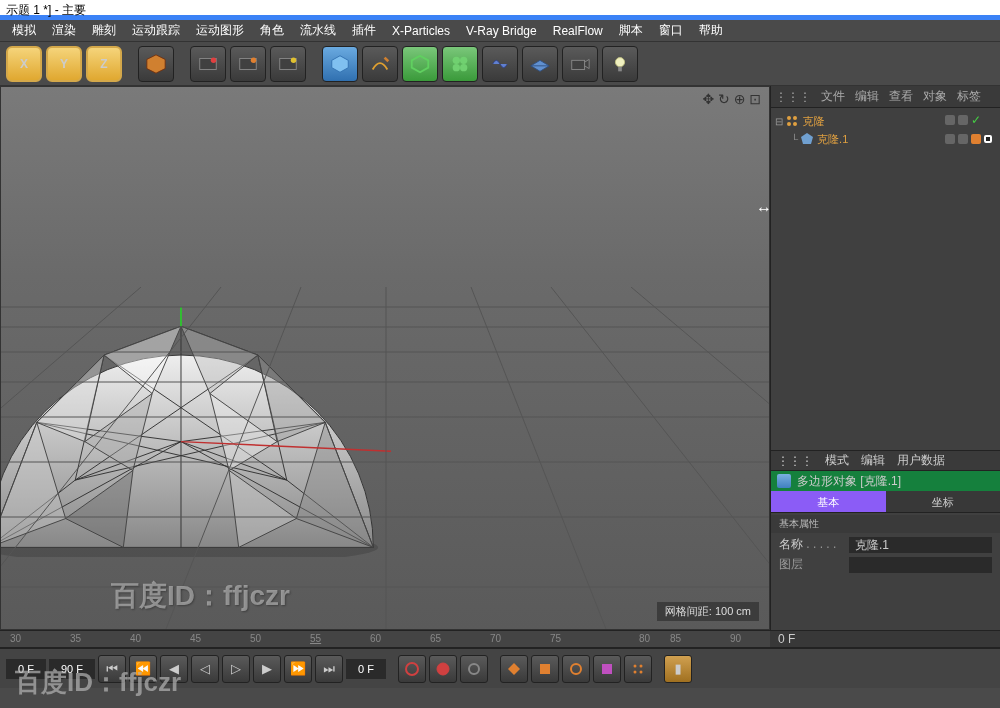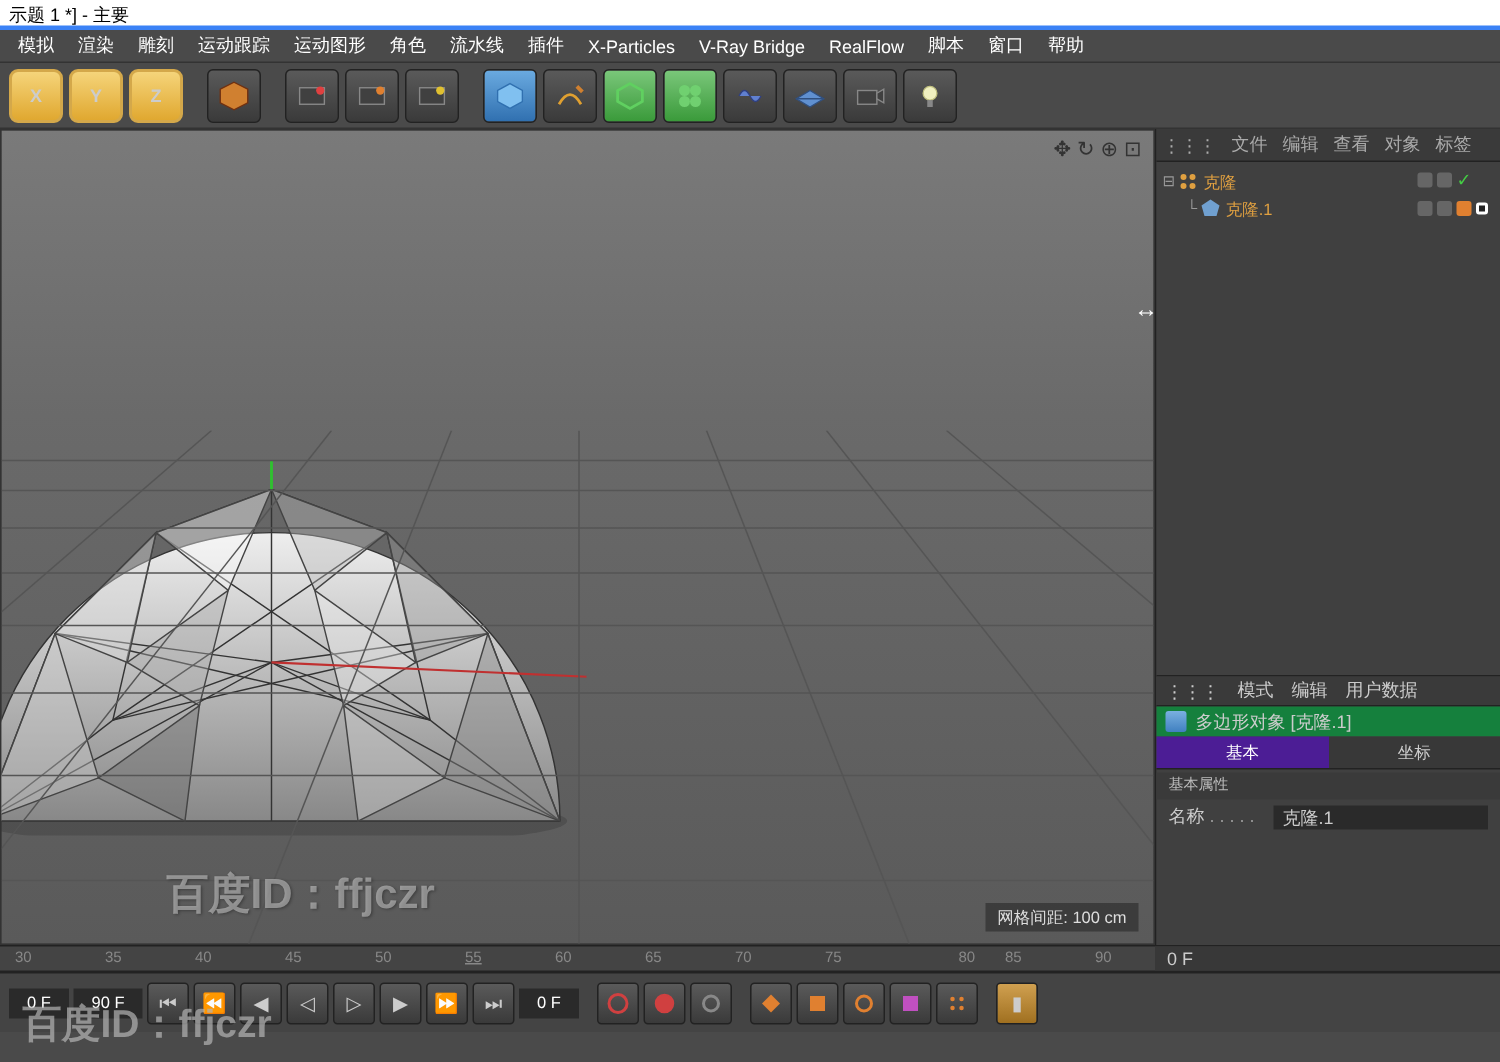--- a/index.html
+++ b/index.html
@@ -1,17 +1,17 @@
 <!DOCTYPE html>
 <html><head>
 <meta charset="utf-8">
 <style>
 *{margin:0;padding:0;box-sizing:border-box;font-family:"Microsoft YaHei",Arial,sans-serif;font-size:12px;color:#ccc}
 body{width:1000px;height:708px;background:#4a4a4a;overflow:hidden;position:relative}
-.title-bar{height:20px;background:#fff;color:#000;padding:2px 6px;font-size:12px;border-bottom:3px solid #3b82f6}
+.title-bar{height:20px;background:#fff;color:#000;padding:2px 6px;font-size:12px;border-bottom:5px solid #3b82f6}
 .title-bar span{color:#000}
 .menu-bar{height:22px;background:#4a4a4a;display:flex;align-items:center;padding:0 4px;border-bottom:1px solid #333}
 .menu-bar div{padding:4px 8px;color:#ffffff;cursor:default}
 .toolbar{height:44px;background:#4a4a4a;display:flex;align-items:center;padding:0 6px;gap:4px;border-bottom:1px solid #333}
 .tbtn{width:36px;height:36px;border:2px solid #d4a84a;border-radius:6px;background:linear-gradient(#f5d47a,#e0a830);display:flex;align-items:center;justify-content:center;font-weight:bold;font-size:18px;color:#333}
 .tbtn-dark{width:36px;height:36px;border:1px solid #222;border-radius:4px;background:linear-gradient(#5a5a5a,#3a3a3a);display:flex;align-items:center;justify-content:center}
 .tbtn-blue{background:linear-gradient(#6aaae0,#3070b0)}
 .tbtn-green{background:linear-gradient(#7ac77a,#3a9a3a)}
 .sep{width:8px}
 .main-row{display:flex;height:544px}
@@ -32,21 +32,21 @@
 .tree-row .lbl{color:#e0a040;font-size:11px}
 .tree-dots{position:absolute;right:8px;top:4px;display:flex;flex-direction:column;gap:3px}
 .tree-dots .drow{display:flex;gap:3px;height:16px;align-items:center}
 .dot{width:10px;height:10px;border-radius:2px}
 .attr-panel{height:180px;background:#404040;border-top:1px solid #222}
 .attr-tabs{height:20px;background:#3a3a3a;display:flex;align-items:center;padding:0 6px;gap:12px;font-size:11px;border-bottom:1px solid #222}
 .attr-title{height:20px;background:#15803d;display:flex;align-items:center;padding:0 6px;font-size:11px}
 .attr-title .poly-ico{width:14px;height:14px;background:linear-gradient(#7ab0e0,#4080c0);border-radius:2px;margin-right:6px}
 .tab-row{height:22px;display:flex;border-bottom:1px solid #222}
 .tab-row div{flex:1;text-align:center;line-height:22px;font-size:11px;background:#383838}
-.tab-row .active{background:#4c1d95;color:#fff}
+.tab-row .active{background:#8b5cf6;color:#fff}
 .prop-section{padding:2px 0}
 .prop-hdr{height:18px;background:#3a3a3a;padding:0 8px;line-height:18px;font-size:10px;color:#bbb}
 .prop-row{height:20px;display:flex;align-items:flex-end;padding:0 8px;font-size:11px}
 .prop-row .plbl{width:70px;color:#999}
 .prop-row .pval{flex:1;background:#2a2a2a;padding:1px 6px;color:#ccc;height:16px;line-height:14px}
 .ruler{height:18px;background:#444;display:flex;align-items:center;position:relative;border-top:1px solid #222;border-bottom:1px solid #222}
 .ruler-ticks{flex:1;position:relative;height:100%}
 .tick{position:absolute;top:2px;font-size:10px;color:#888}
 .ruler-side{width:230px;background:#383838;height:100%;display:flex;align-items:center;padding:0 8px;font-size:11px;color:#888}
 .timeline{height:40px;background:#444;display:flex;align-items:center;padding:0 6px;gap:3px;border-top:1px solid #222}
@@ -286,20 +286,24 @@
       <div class="tab-row">
         <div class="active">基本</div>
         <div>坐标</div>
       </div>
       <div class="prop-section">
         <div class="prop-hdr">基本属性</div>
         <div class="prop-row">
           <div class="plbl"><span>名称</span> . . . . .</div>
           <div class="pval">克隆.1</div>
         </div>
+        <div class="prop-row">
+          <div class="plbl">图层</div>
+          <div class="pval"></div>
+        </div>
       </div>
     </div>
   </div>
 </div>
 
 <div class="ruler">
   <div class="ruler-ticks" id="ruler-ticks">
       <span class="tick" style="left: 10px;">30</span>
       <span class="tick" style="left: 70px;">35</span>
       <span class="tick" style="left: 130px;">40</span>

